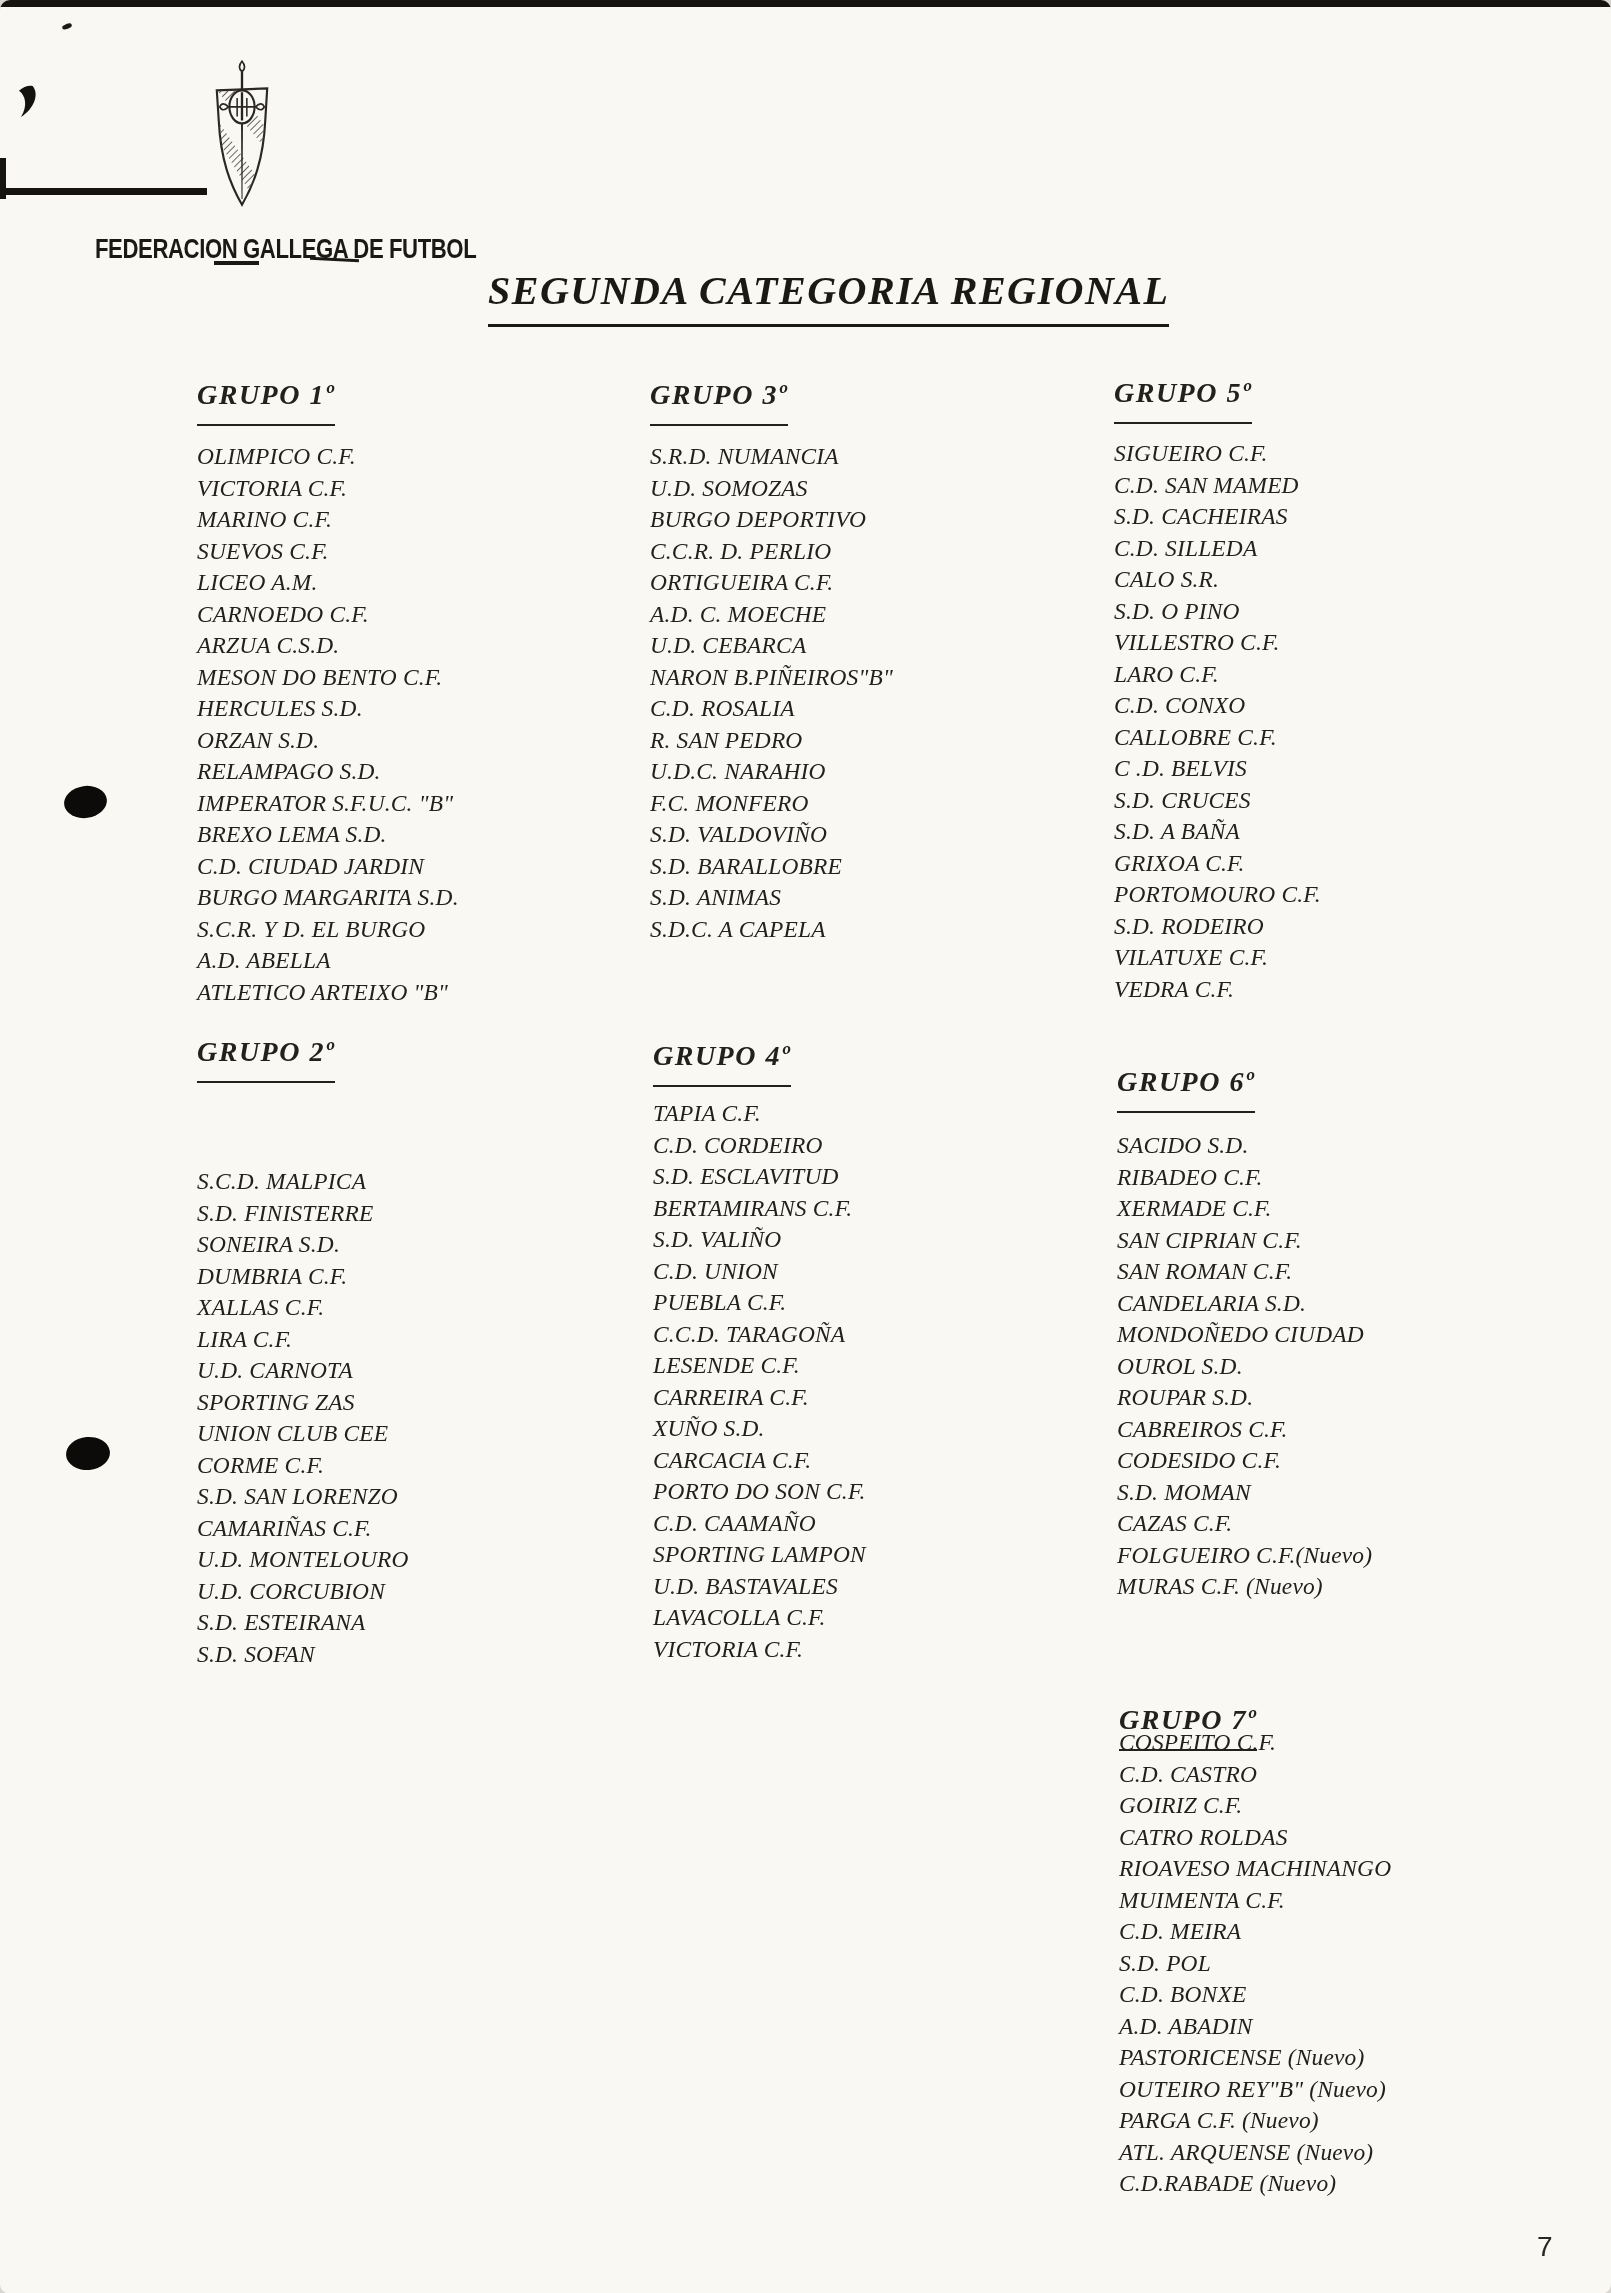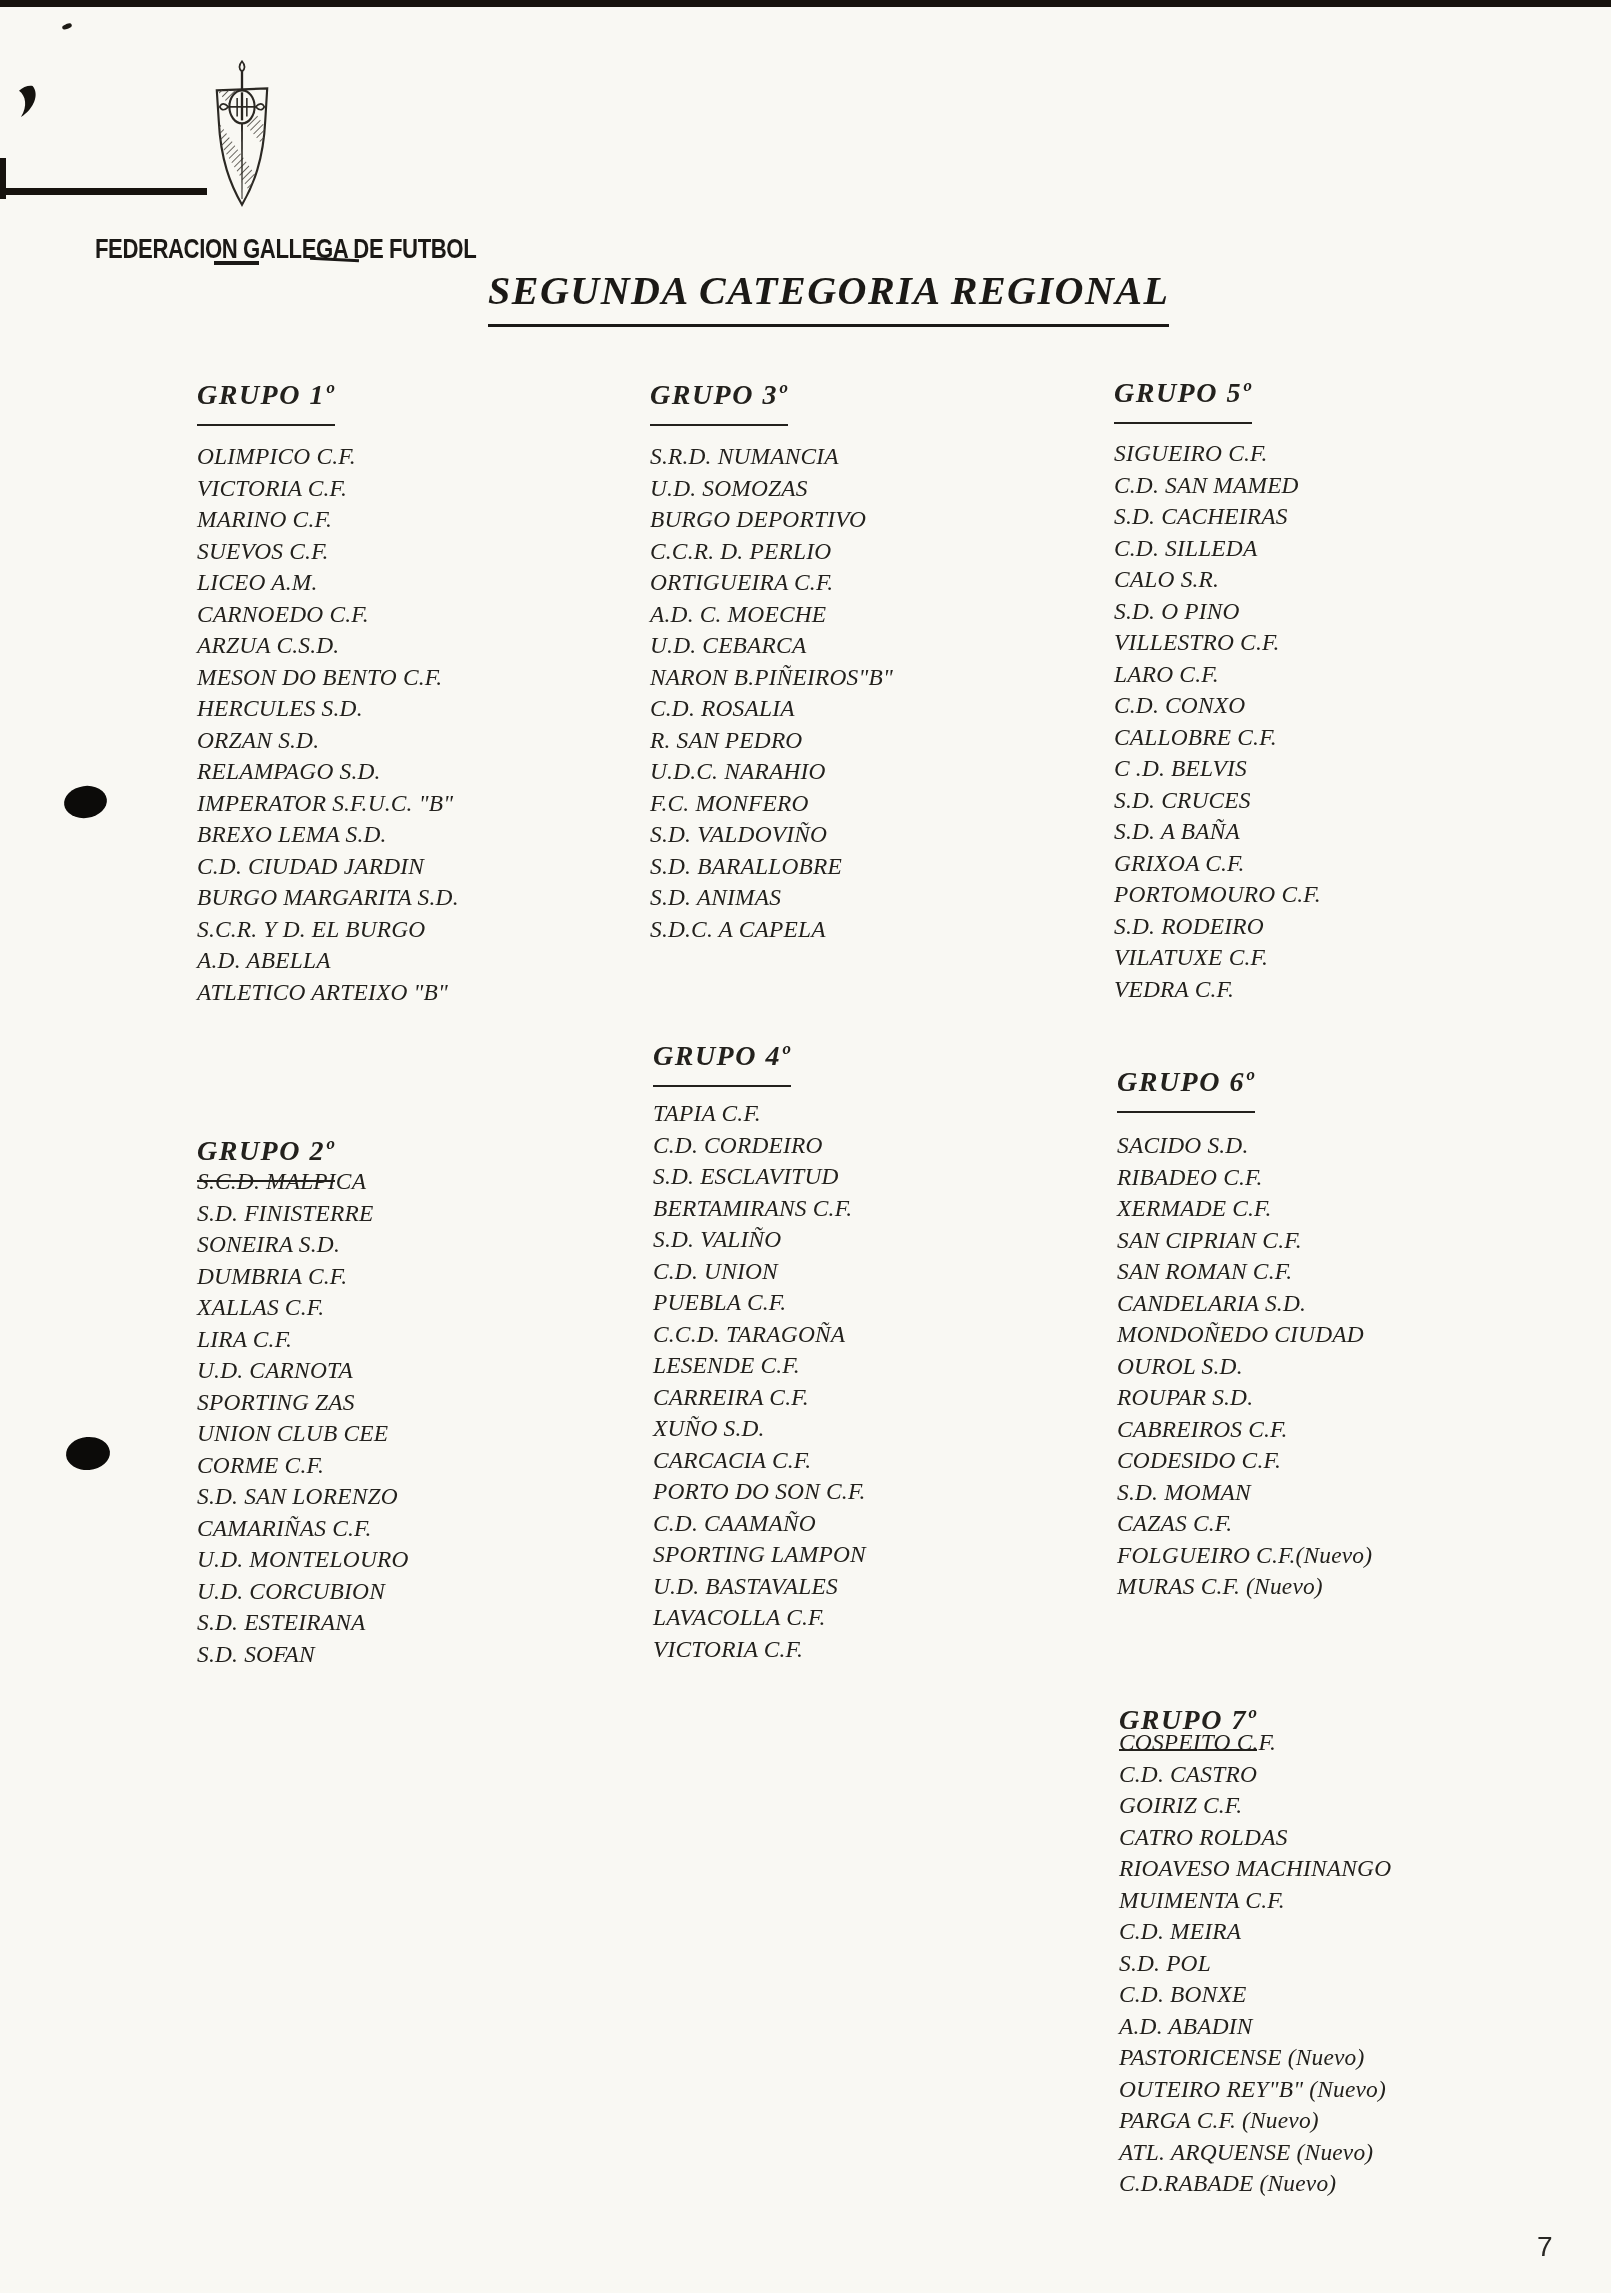--- a/index.html
+++ b/index.html
@@ -1,19 +1,19 @@
 <!DOCTYPE html>
 <html><head>
 <meta charset="utf-8">
 <style>
   html,body{margin:0;padding:0;background:#d9d6cf;}
   .page{
     position:relative;width:1611px;height:2294px;margin:0 auto;
     background:#f9f8f3;overflow:hidden;
-    font-family:"Liberation Serif",serif;color:#23211d;
+    font-family:"Liberation Serif",serif;color:#23211d;border-radius:10px;
   }
   
   .scan-top{position:absolute;left:0;top:0;width:1611px;height:6.8px;background:#17130e;}
   .corner-v{position:absolute;left:0;top:158px;width:5.9px;height:41px;background:#17130e;}
   .corner-h{position:absolute;left:0;top:188px;width:207px;height:6.8px;background:#17130e;}
   .speck{position:absolute;left:62px;top:24.4px;width:9.8px;height:4.9px;background:#1d1a15;border-radius:50%;transform:rotate(-20deg);}
   .ink-comma{position:absolute;left:17.6px;top:84px;width:23.4px;height:35px;}
   .punch{position:absolute;background:#0c0b09;border-radius:50%;}
   .punch-1{left:64px;top:786px;width:43px;height:32px;transform:rotate(-8deg);}
   .punch-2{left:66px;top:1437px;width:44px;height:33px;transform:rotate(-5deg);}
@@ -36,21 +36,21 @@
   .group-label{
     position:absolute;display:inline-block;white-space:nowrap;
     font-size:28px;font-weight:bold;font-style:italic;letter-spacing:1.5px;
     border-bottom:2.9px solid #23211d;padding-bottom:13px;
   }
   .team-list{
     position:absolute;white-space:nowrap;
     font-style:italic;font-size:23.4px;line-height:31.5px;letter-spacing:0.2px;
   }
   .pos-g1h{left:197px;top:379px;} .pos-g1l{left:197px;top:441px;}
-  .pos-g2h{left:197px;top:1135px;} .pos-g2l{left:197px;top:1166px;}
+  .pos-g2h{left:197px;top:1036px;} .pos-g2l{left:197px;top:1166px;}
   .pos-g3h{left:650px;top:379px;} .pos-g3l{left:650px;top:441px;}
   .pos-g4h{left:653px;top:1040px;} .pos-g4l{left:653px;top:1098px;}
   .pos-g5h{left:1114px;top:377px;} .pos-g5l{left:1114px;top:438px;}
   .pos-g6h{left:1117px;top:1066px;} .pos-g6l{left:1117px;top:1130px;}
   .pos-g7h{left:1119px;top:1664px;margin-top:40px;} .pos-g7l{left:1119px;top:1727px;}
   .page-number{
     position:absolute;left:1537px;top:2231px;
     font-family:"Liberation Sans",sans-serif;font-size:28px;color:#2a2824;
   }
 </style>

